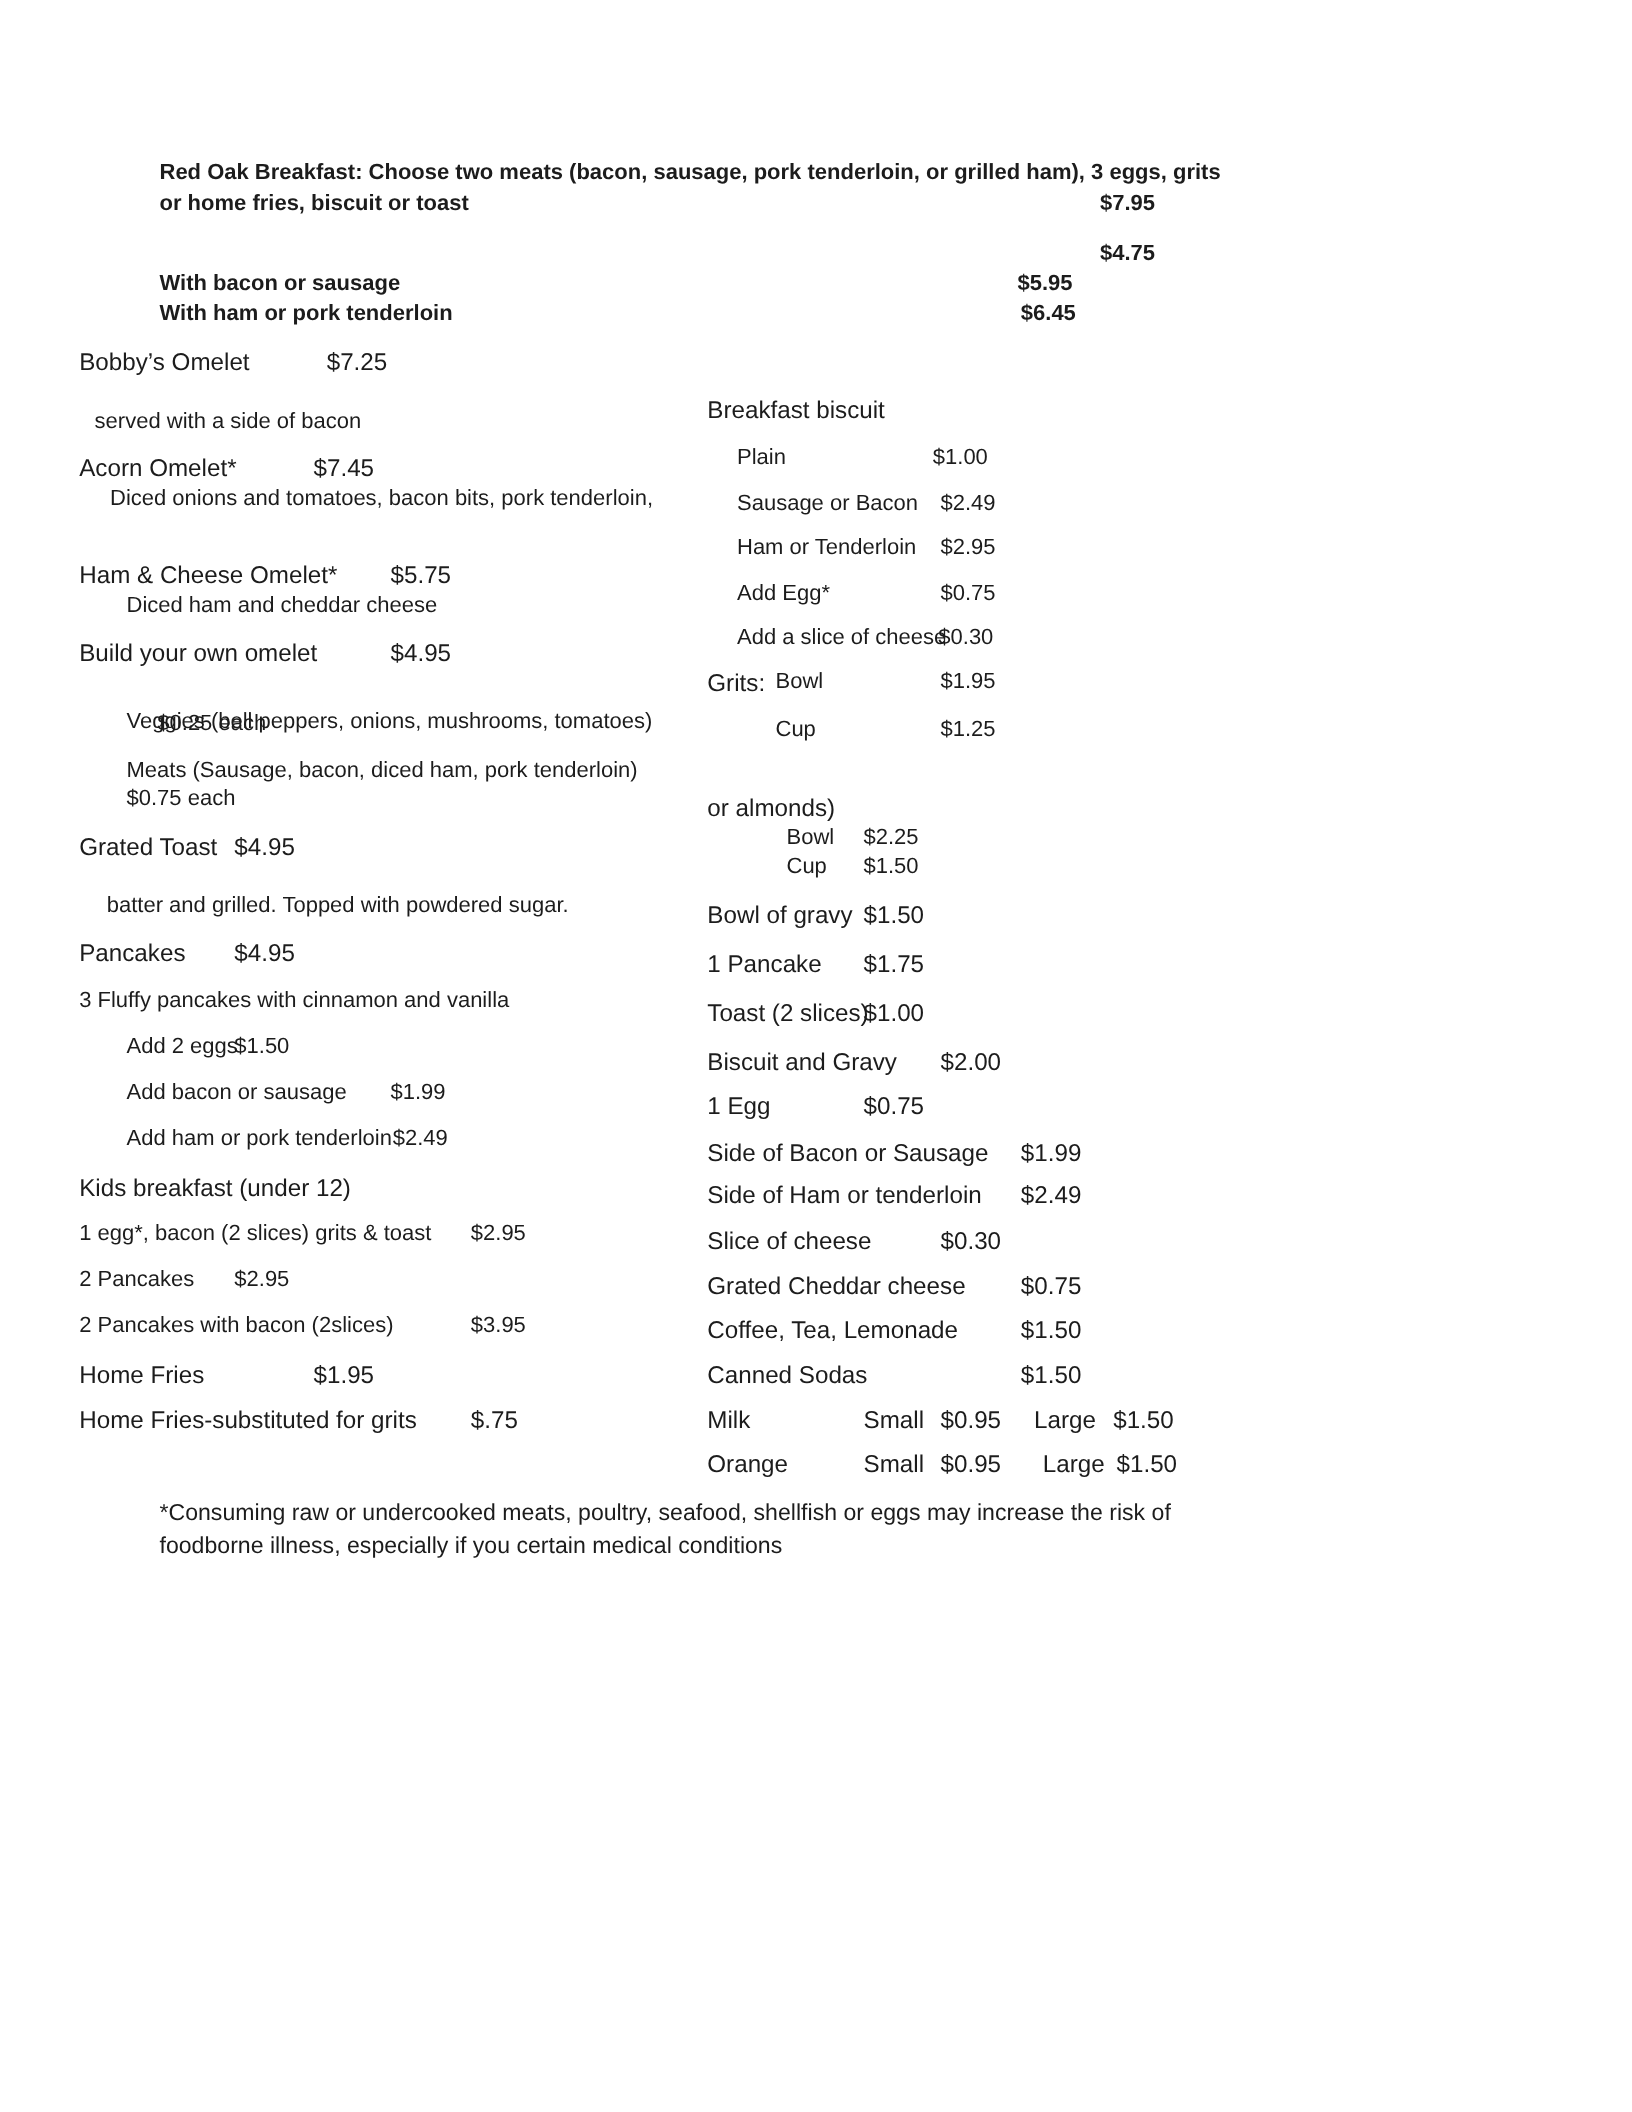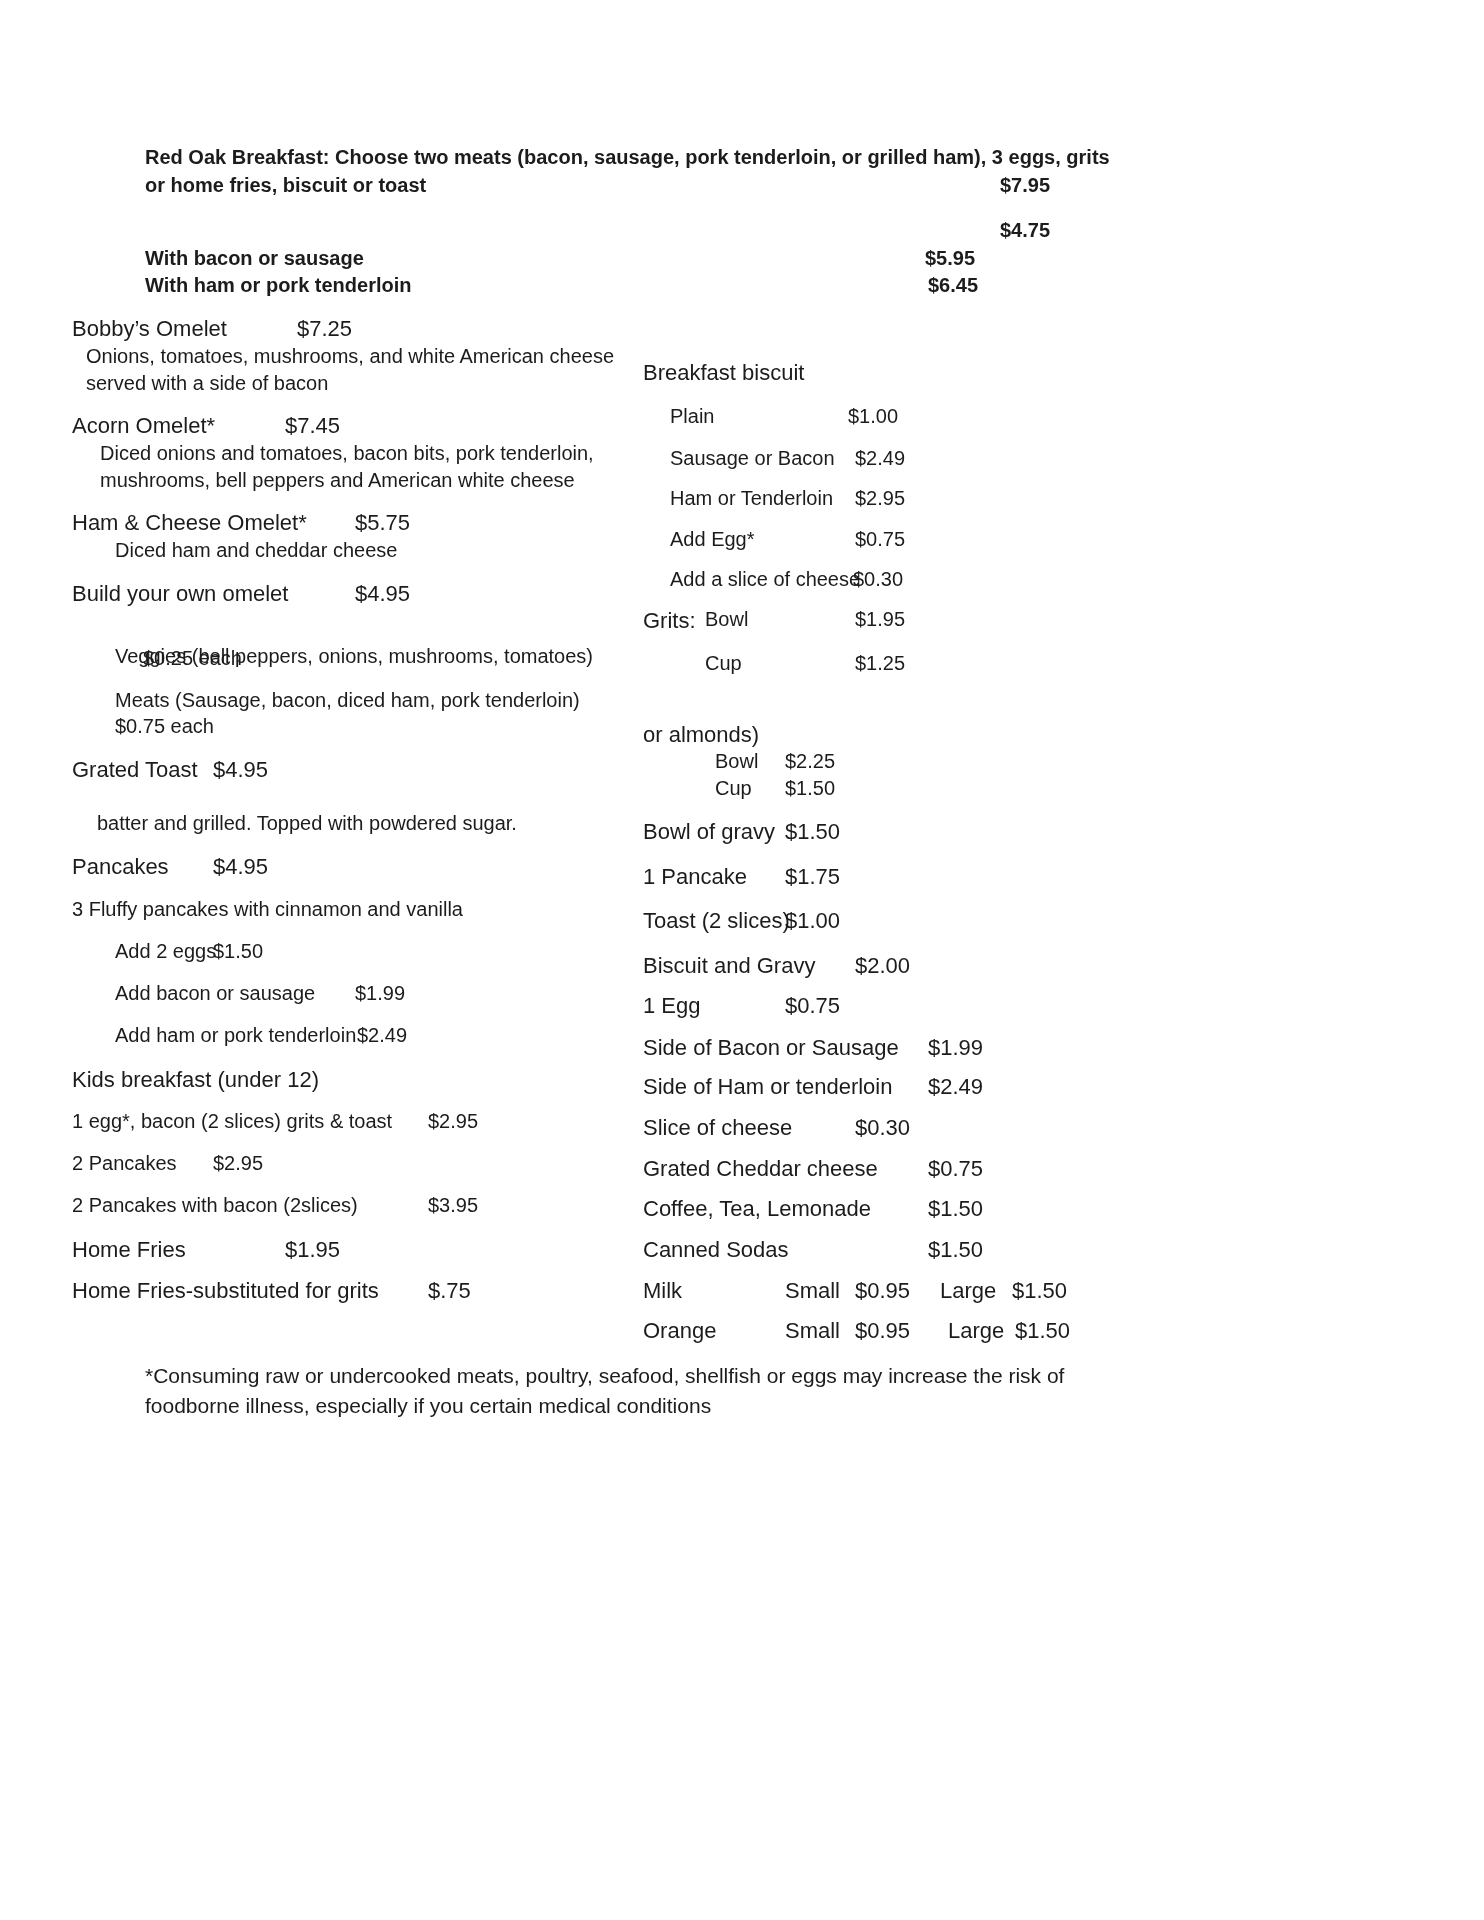--- a/index.html
+++ b/index.html
@@ -39,29 +39,27 @@
   </div>
   <div class="ln hd" style="left:145px; top:273px">
     <span>With ham or pork tenderloin</span>
     <span class="pr" style="left:783px">$6.45</span>
   </div>
 
   <div class="ln nm" style="left:72px; top:315px">
     <span>Bobby’s Omelet</span>
     <span class="pr" style="left:225px">$7.25</span>
   </div>
-  <div class="ln sub" style="left:86px; top:344px">Onions, tomatoes, mushrooms, and white American cheese</div>
   <div class="ln sub" style="left:86px; top:371px">served with a side of bacon</div>
 
   <div class="ln nm" style="left:72px; top:412px">
     <span>Acorn Omelet*</span>
     <span class="pr" style="left:213px">$7.45</span>
   </div>
   <div class="ln sub" style="left:100px; top:441px">Diced onions and tomatoes, bacon bits, pork tenderloin,</div>
-  <div class="ln sub" style="left:100px; top:468px">mushrooms, bell peppers and American white cheese</div>
 
   <div class="ln nm" style="left:72px; top:509px">
     <span>Ham &amp; Cheese Omelet*</span>
     <span class="pr" style="left:283px">$5.75</span>
   </div>
   <div class="ln sub" style="left:115px; top:538px">Diced ham and cheddar cheese</div>
 
   <div class="ln nm" style="left:72px; top:580px">
     <span>Build your own omelet</span>
     <span class="pr" style="left:283px">$4.95</span>

